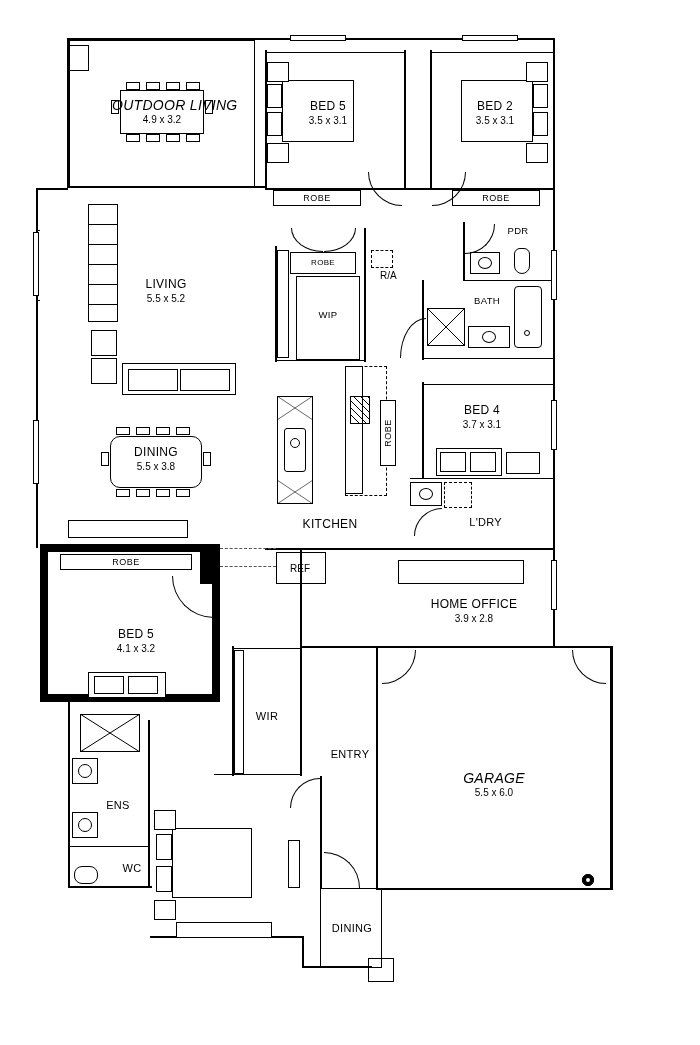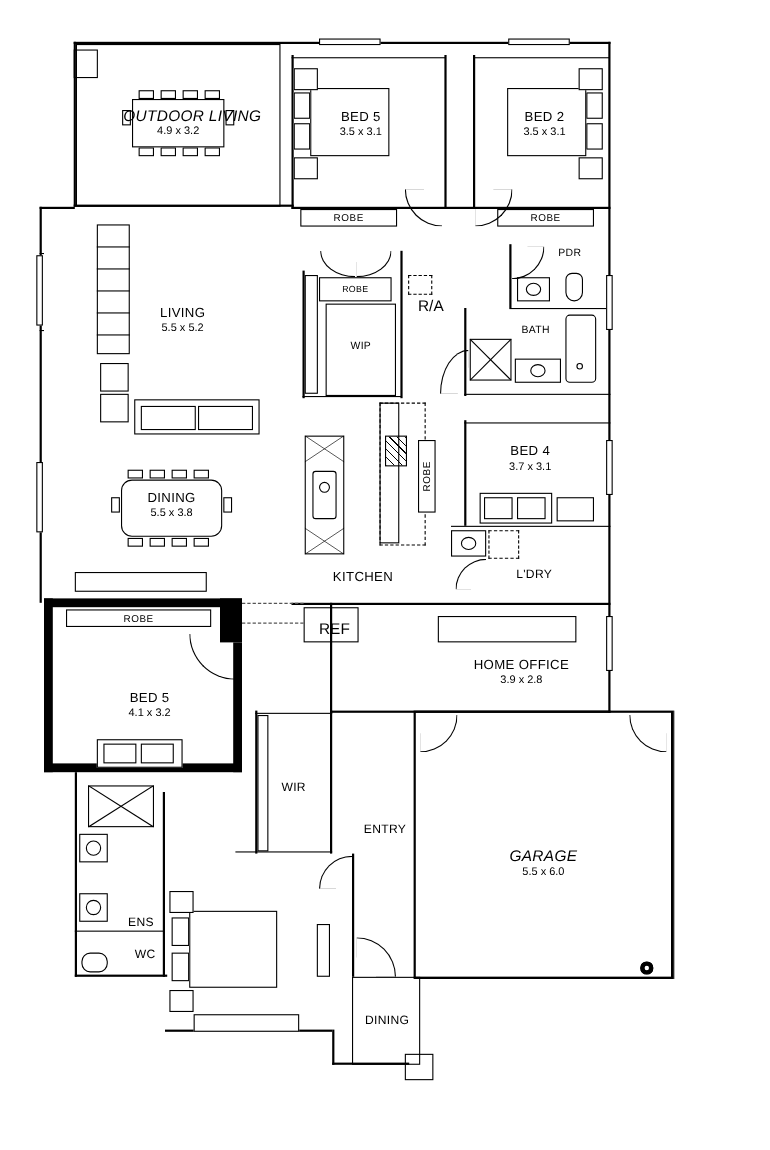--- a/index.html
+++ b/index.html
@@ -99,21 +99,21 @@
     justify-content: center;
     font-size: 9px;
     letter-spacing: 0.5px;
   }
   .robe-box.vert span {
     transform: rotate(-90deg);
     display: block;
   }
   .tag {
     position: absolute;
-    font-size: 14px;
+    font-size: 10px;
     color: #000;
     white-space: nowrap;
   }
 </style>
 </head>
 <body>
 
 <div id="floorplan">
 
   <div class="wall" style="left:67px; top:38px; width:488px; height:2px;"></div>
@@ -364,21 +364,21 @@
   <div class="wall" style="left:68px; top:702px; width:2px; height:186px;"></div>
   <div class="furn" style="left:80px; top:714px; width:60px; height:38px;"></div>
   <svg style="position:absolute; left:80px; top:714px; width:60px; height:38px;">
     <line x1="0" y1="0" x2="60" y2="38" stroke="#000" stroke-width="1"></line>
     <line x1="60" y1="0" x2="0" y2="38" stroke="#000" stroke-width="1"></line>
   </svg>
   <div class="furn" style="left:72px; top:758px; width:26px; height:26px;"></div>
   <div class="furn round" style="left:78px; top:764px; width:14px; height:14px;"></div>
   <div class="furn" style="left:72px; top:812px; width:26px; height:26px;"></div>
   <div class="furn round" style="left:78px; top:818px; width:14px; height:14px;"></div>
-  <div class="label small" style="left:96px; top:833px; width:44px;text-align:right;">
+  <div class="label small" style="left:96px; top:799px; width:44px;">
     <span class="name" style="font-size:11px;">ENS</span>
   </div>
 
   <div class="line-h" style="left:68px; top:846px; width:82px;"></div>
   <div class="furn" style="left:74px; top:866px; width:24px; height:18px; border-radius:8px;"></div>
   <div class="label small" style="left:112px; top:862px; width:40px;">
     <span class="name" style="font-size:11px;">WC</span>
   </div>
 
   <div class="room-outline" style="left:150px; top:810px; width:146px; height:130px; border:none;"></div>

